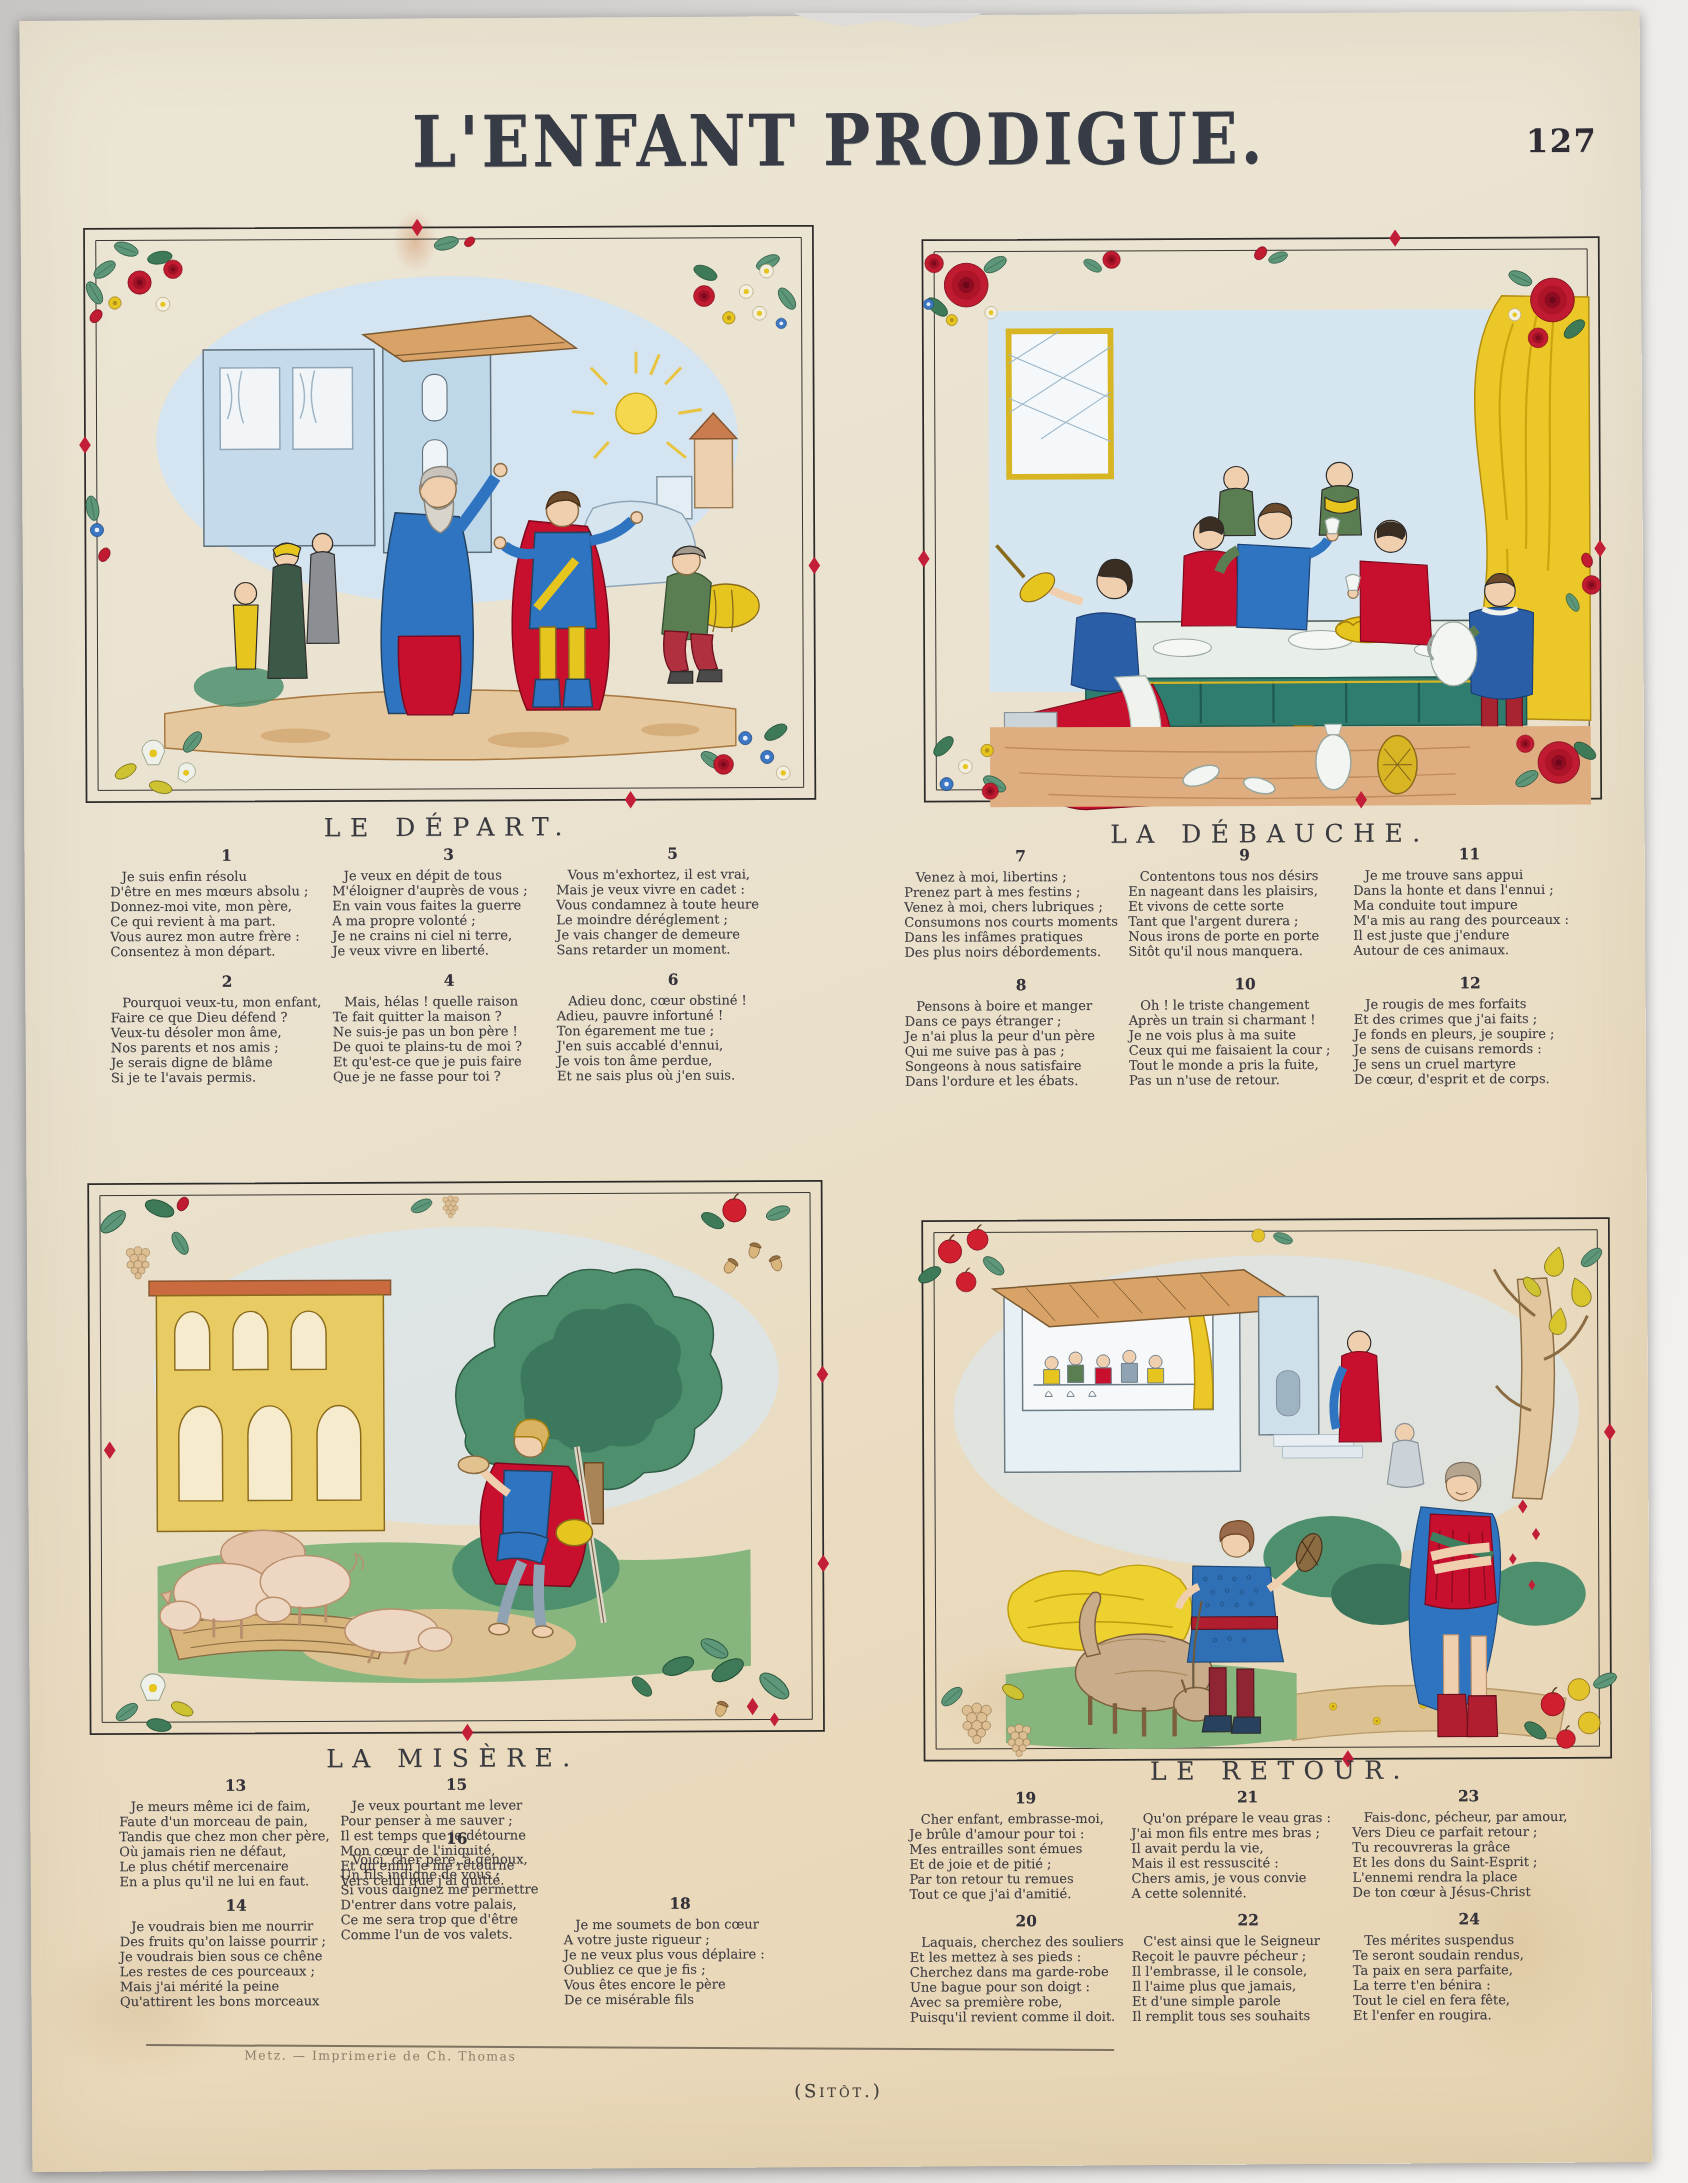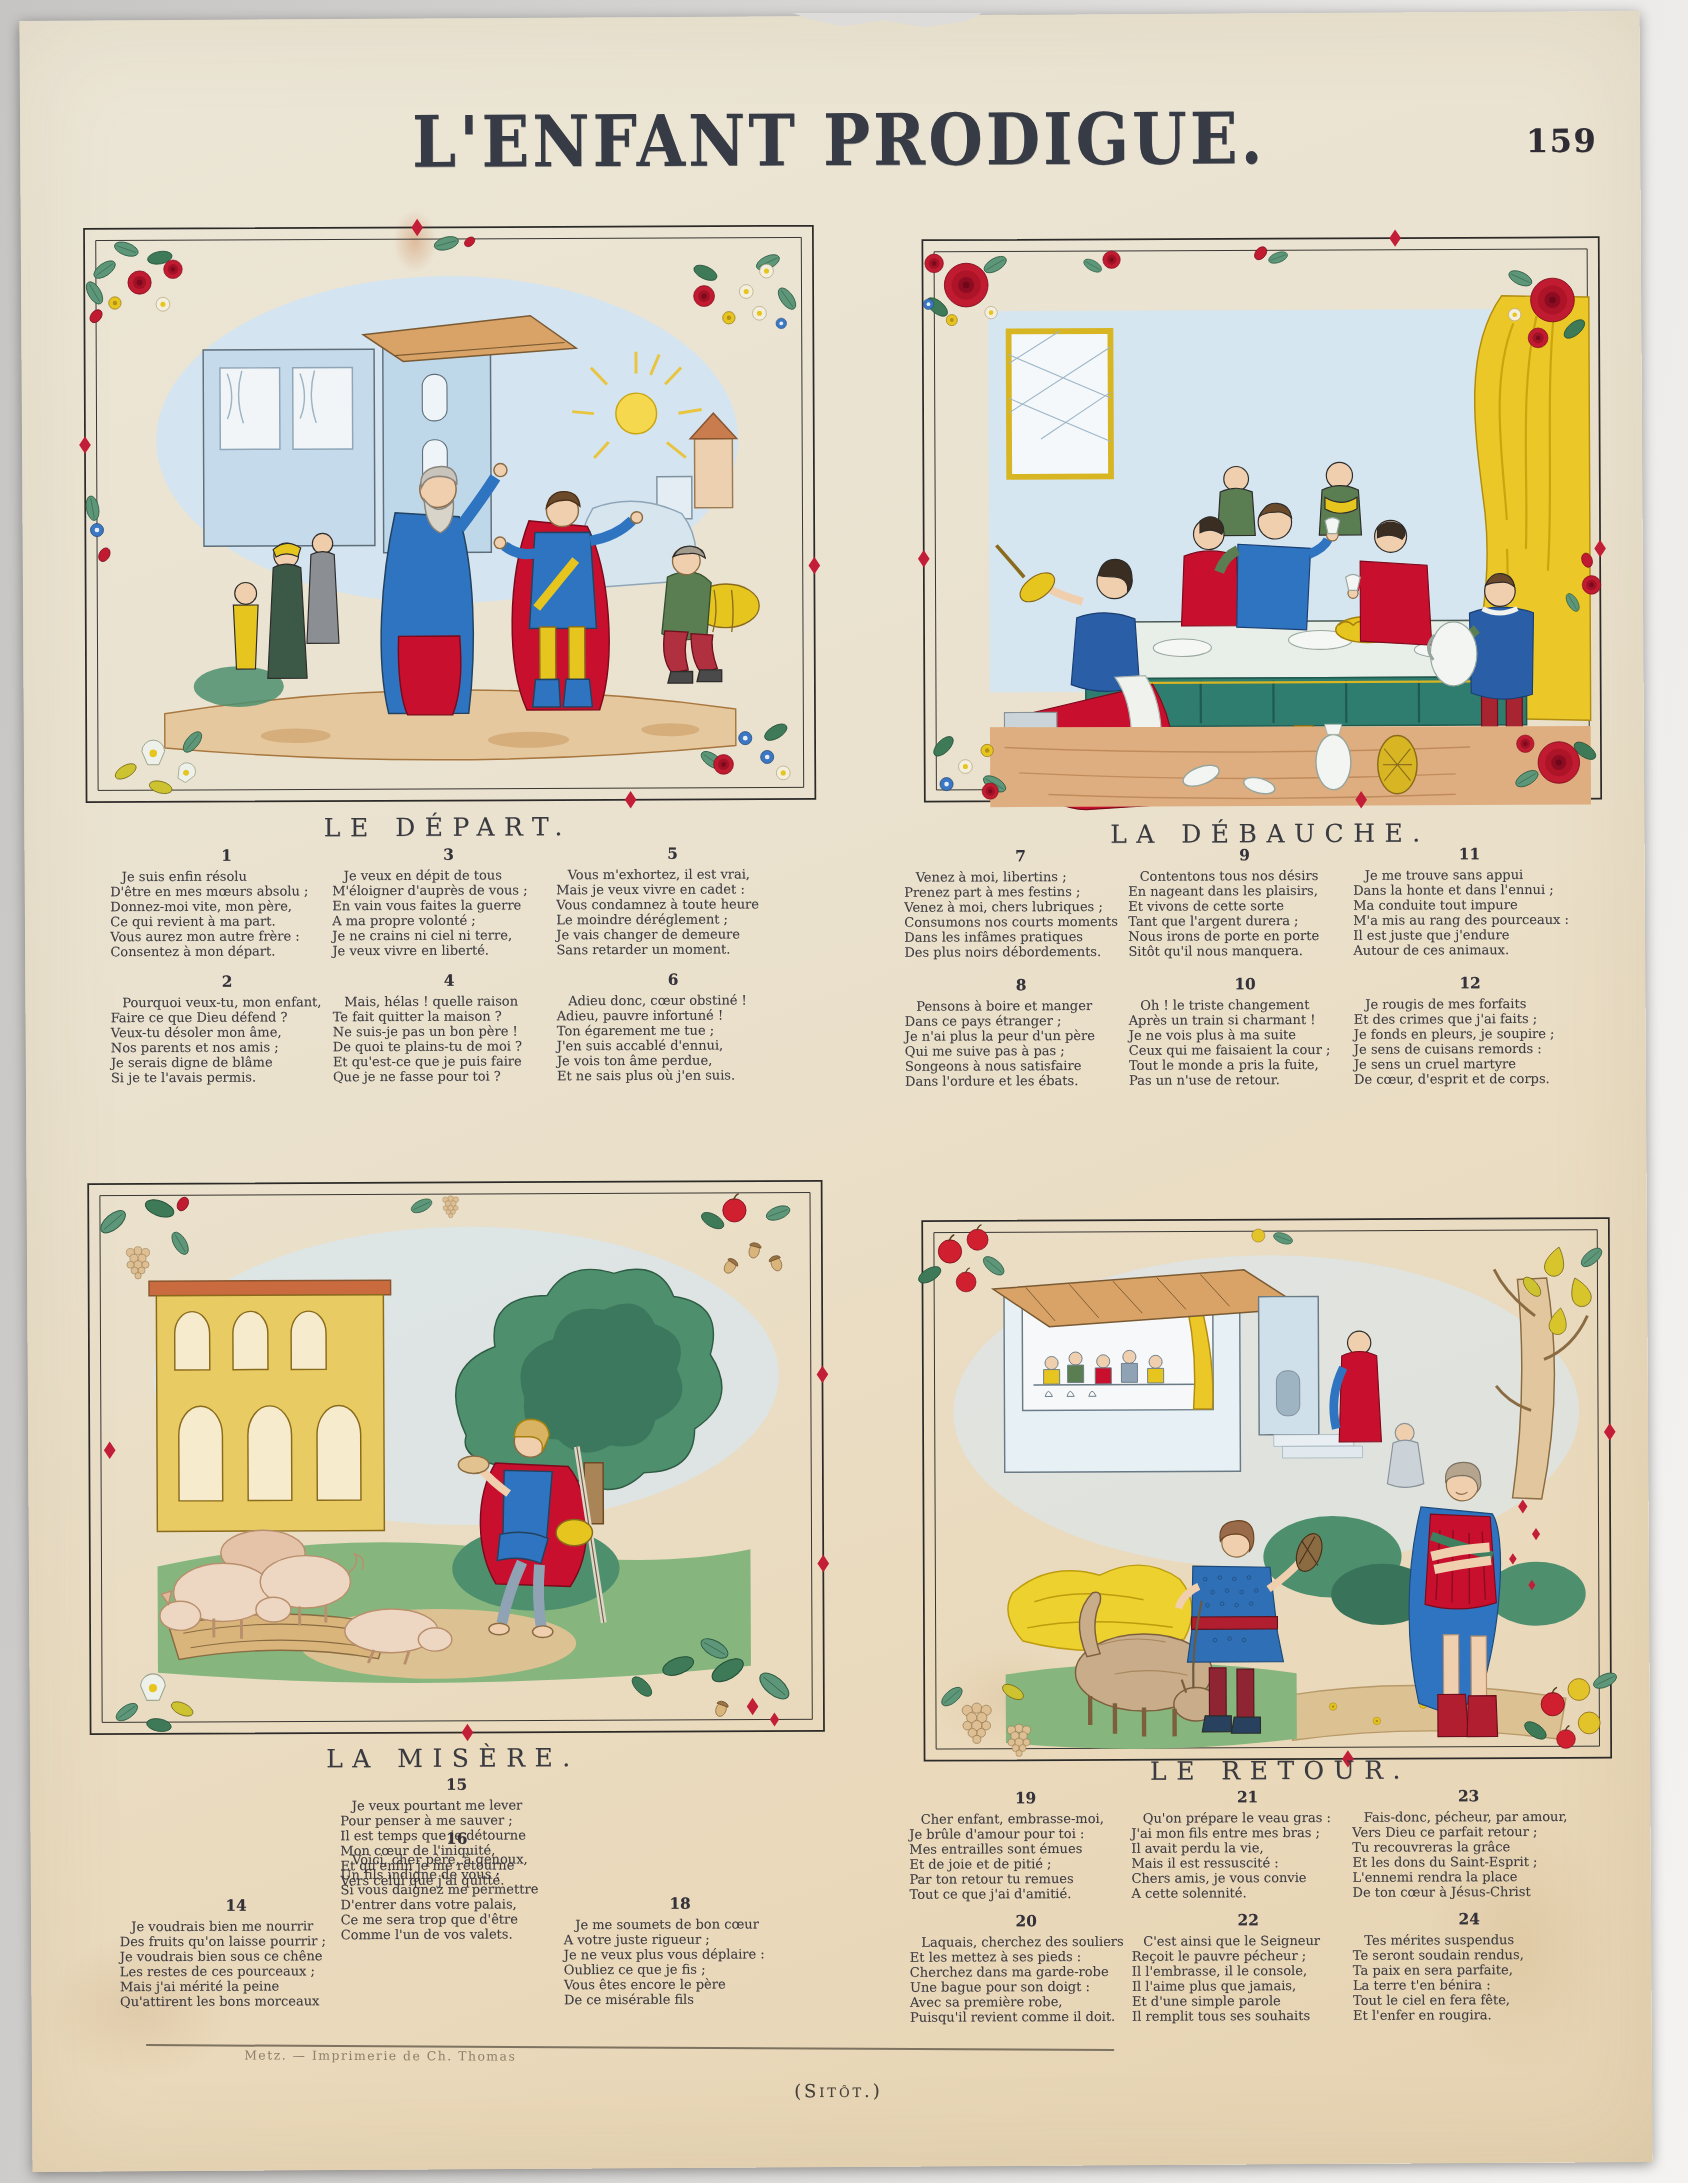--- a/index.html
+++ b/index.html
@@ -123,21 +123,21 @@
       <g id="glory">
           <path d="M-12 -4 A12 12 0 0 1 12 -4 L6 10 L-6 10 Z" fill="#eef0ea" stroke="#9aa28a" stroke-width="1"></path>
           <circle cy="-2" r="4" fill="#e7c51f"></circle>
         </g>
     </defs>
   </svg>
 
   <div class="print">
 
     <div class="main-title">L'ENFANT PRODIGUE.</div>
-    <div class="page-num">159</div>
+    <div class="page-num">127</div>
 
     <svg class="panel" style="left:57px;top:198px" width="789" height="627" viewBox="0 0 1084 862">
       <rect x="42" y="38" width="1002" height="788" class="fr"></rect>
       <rect x="58" y="54" width="970" height="756" class="fr2"></rect>
       <g>
         <ellipse cx="540" cy="330" rx="400" ry="225" fill="#d4e4f0"></ellipse>
         <rect x="205" y="205" width="235" height="270" fill="#c5daea" stroke="#5e6e7a" stroke-width="2"></rect>
         <rect x="228" y="230" width="82" height="112" fill="#f1f5f8" stroke="#8fa6b8" stroke-width="2"></rect>
         <rect x="328" y="230" width="82" height="112" fill="#f1f5f8" stroke="#8fa6b8" stroke-width="2"></rect>
         <path d="M238 238 q12 32 0 62 M258 234 q-10 36 2 72 M338 238 q12 32 0 62 M358 234 q-10 36 2 72" stroke="#9db4c4" fill="none" stroke-width="2"></path>
@@ -675,20 +675,24 @@
     </div>
     <div class="verse" style="left:1129px;top:977px">
       <div class="vnum">10</div>
       <div class="vlines">Oh ! le triste changement<br>Après un train si charmant !<br>Je ne vois plus à ma suite<br>Ceux qui me faisaient la cour ;<br>Tout le monde a pris la fuite,<br>Pas un n'use de retour.</div>
     </div>
     <div class="verse" style="left:1354px;top:977px">
       <div class="vnum">12</div>
       <div class="vlines">Je rougis de mes forfaits<br>Et des crimes que j'ai faits ;<br>Je fonds en pleurs, je soupire ;<br>Je sens de cuisans remords :<br>Je sens un cruel martyre<br>De cœur, d'esprit et de corps.</div>
     </div>
 
+    <div class="verse" style="left:116px;top:1774px">
+      <div class="vnum">13</div>
+      <div class="vlines">Je meurs même ici de faim,<br>Faute d'un morceau de pain,<br>Tandis que chez mon cher père,<br>Où jamais rien ne défaut,<br>Le plus chétif mercenaire<br>En a plus qu'il ne lui en faut.</div>
+    </div>
     <div class="verse" style="left:337px;top:1774px">
       <div class="vnum">15</div>
       <div class="vlines">Je veux pourtant me lever<br>Pour penser à me sauver ;<br>Il est temps que je détourne<br>Mon cœur de l'iniquité,<br>Et qu'enfin je me retourne<br>Vers celui que j'ai quitté.</div>
     </div>
     <div class="verse" style="left:116px;top:1894px">
       <div class="vnum">14</div>
       <div class="vlines">Je voudrais bien me nourrir<br>Des fruits qu'on laisse pourrir ;<br>Je voudrais bien sous ce chêne<br>Les restes de ces pourceaux ;<br>Mais j'ai mérité la peine<br>Qu'attirent les bons morceaux</div>
     </div>
     <div class="verse" style="left:337px;top:1828px">
       <div class="vnum">16</div>

